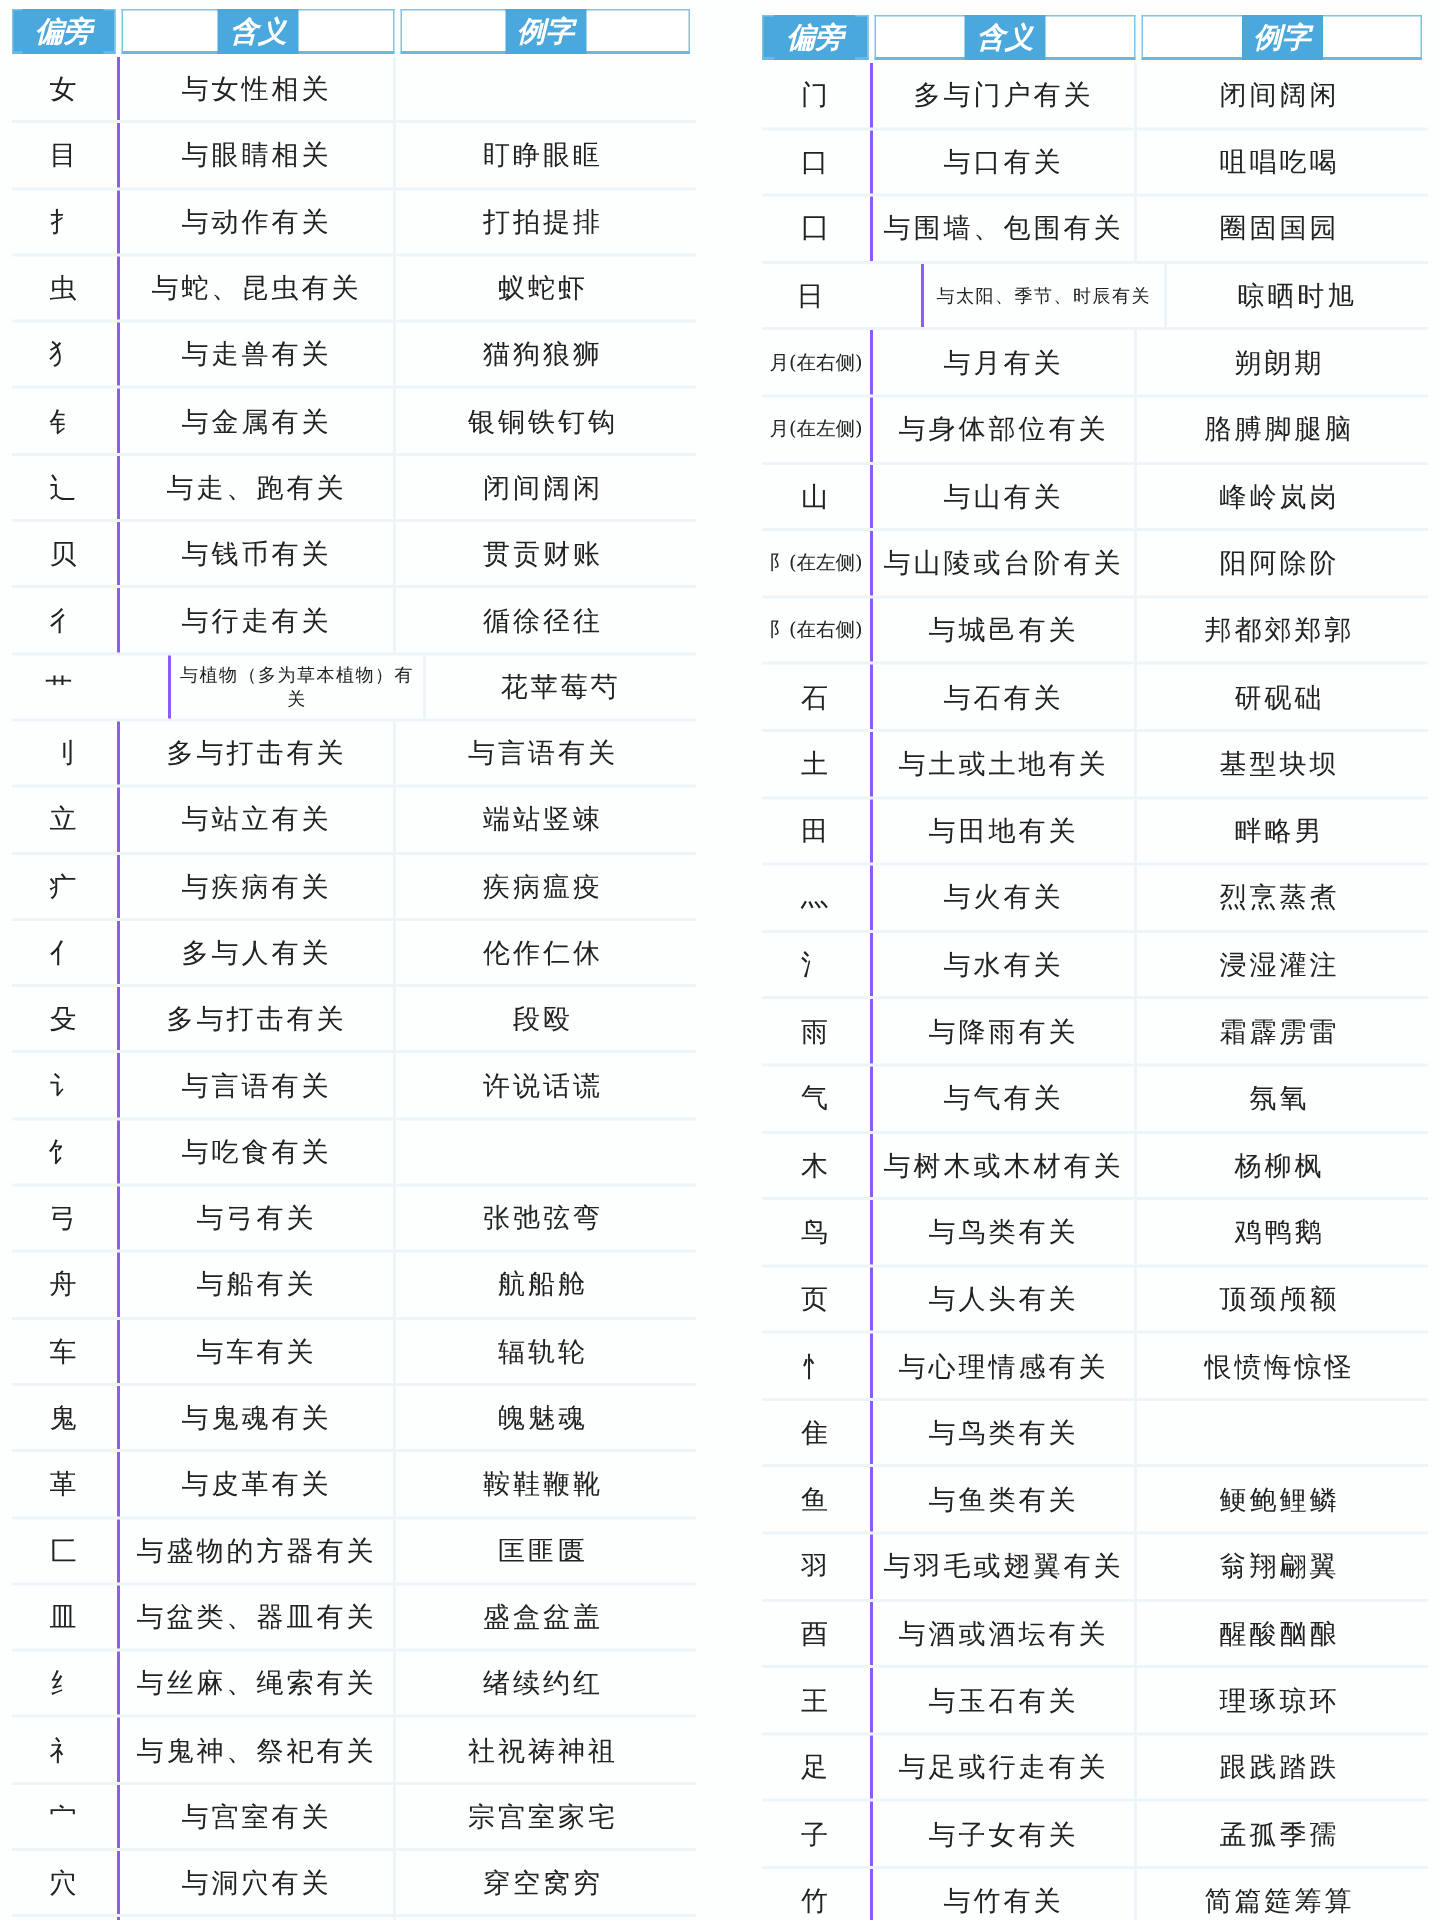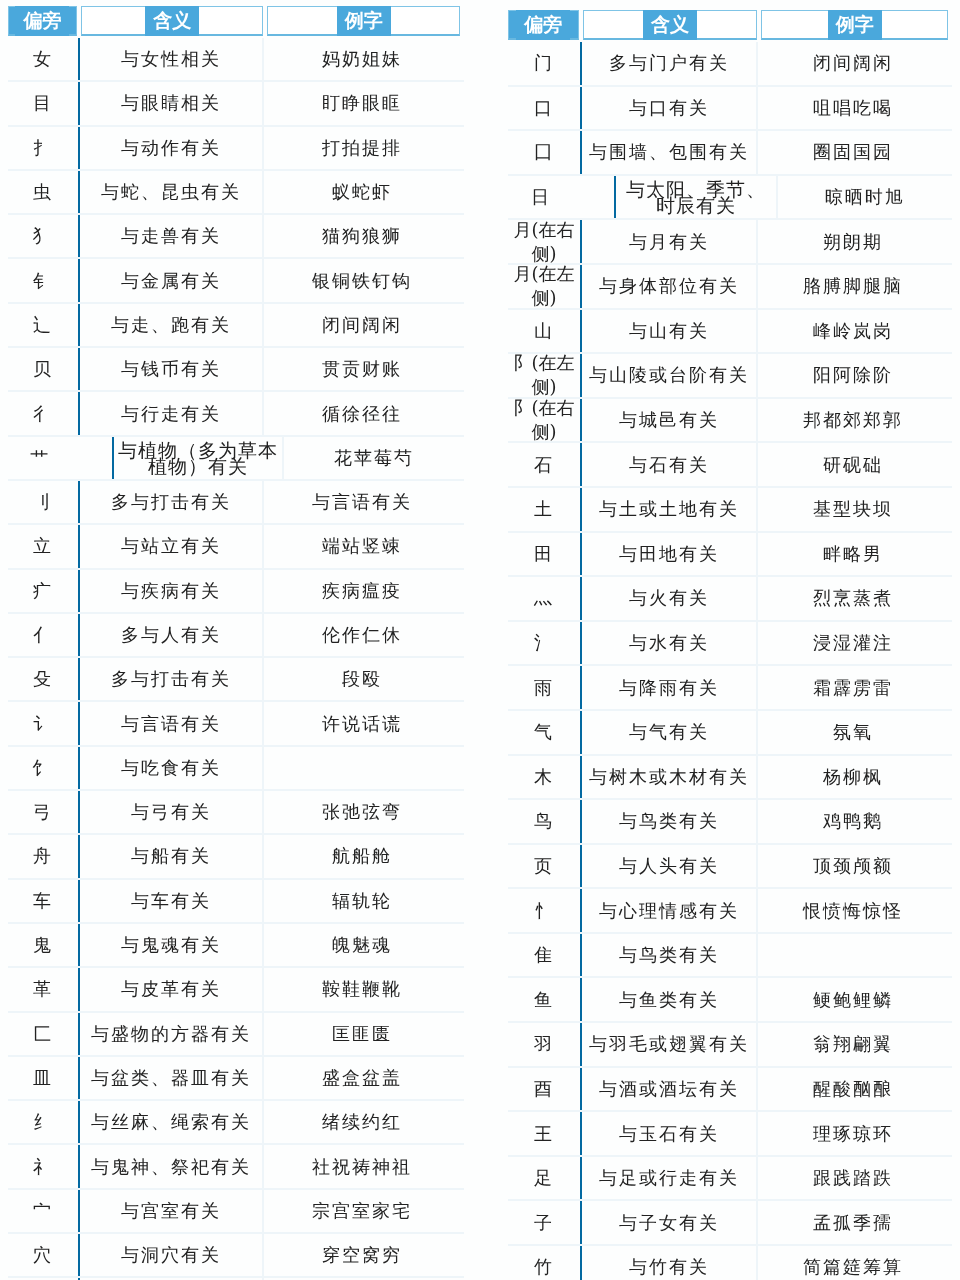--- a/index.html
+++ b/index.html
@@ -14,59 +14,58 @@
   .table.left { left: 8px; width: 456px; }
   .table.right { left: 508px; width: 444px; top: 10px; }
   .hdr { display: flex; height: 30px; margin-bottom: 2px; }
   .hdr > div {
     display: flex; align-items: center; justify-content: center;
     border: 1px solid #7fc4e6; border-bottom: 2px solid #68b8e0;
     background: #ffffff; box-sizing: border-box; margin-right: 4px;
   }
   .hdr .h-label {
     background: #4aa8dc; color: #fff; font-family: "DejaVu Sans", sans-serif;
-    font-weight: bold; font-size: 19px; padding: 2px 8px;
+    font-weight: bold; font-size: 19px; padding: 2px 8px; font-style: italic;
   }
   .hdr > div.c1 { background: #4aa8dc; }
   .row { display: flex; align-items: center; border-bottom: 2px solid #eef5f9; }
   .cell {
     display: flex; align-items: center; justify-content: center; text-align: center;
     box-sizing: border-box; font-size: 18px; letter-spacing: 2px; height: 100%;
   }
   .c1 { width: 70px; }
-  .c2 { width: 186px; border-left: 2px solid #0369a1; border-right: 2px solid #eef5f9; }
+  .c2 { width: 186px; border-left: 2px solid #8b5cf6; border-right: 2px solid #eef5f9; }
   .c3 { width: 196px; }
   .right .c1 { width: 72px; }
   .right .c2 { width: 178px; }
   .right .c3 { width: 190px; }
   .left .row { height: 42.3px; }
   .right .row { height: 42.6px; }
-  .small { font-size: 18px; letter-spacing: 0; }
-  .tiny { font-size: 19px; letter-spacing: 1px; line-height: 16px; margin-left: 40px; }
+  .small { font-size: 13px; letter-spacing: 0; }
+  .tiny { font-size: 12px; letter-spacing: 1px; line-height: 16px; margin-left: 40px; }
 </style>
 </head>
 <body>
 
 <div class="table left">
   <div class="hdr">
     <div class="c1">
         <span class="h-label">偏旁</span>
       </div>
     <div class="c2">
         <span class="h-label">含义</span>
       </div>
     <div class="c3">
         <span class="h-label">例字</span>
       </div>
   </div>
   <div id="left-body">
       <div class="row">
         <div class="cell c1">女</div>
         <div class="cell c2">与女性相关</div>
-        <div class="cell c3">妈奶姐妹</div>
       </div>
       <div class="row">
         <div class="cell c1">目</div>
         <div class="cell c2">与眼睛相关</div>
         <div class="cell c3">盯睁眼眶</div>
       </div>
       <div class="row">
         <div class="cell c1">扌</div>
         <div class="cell c2">与动作有关</div>
         <div class="cell c3">打拍提排</div>

